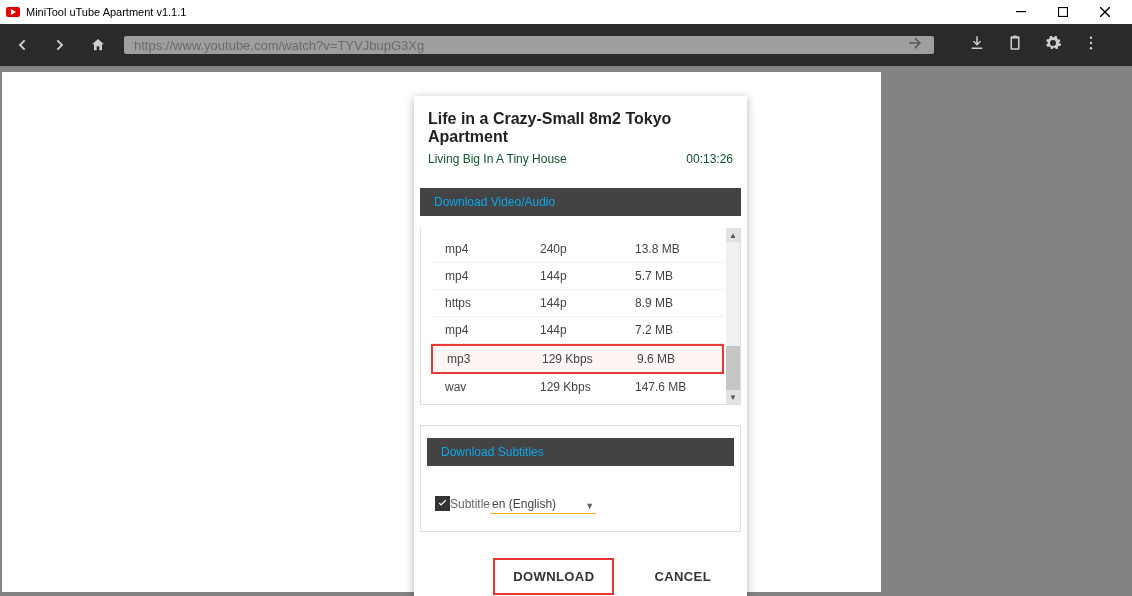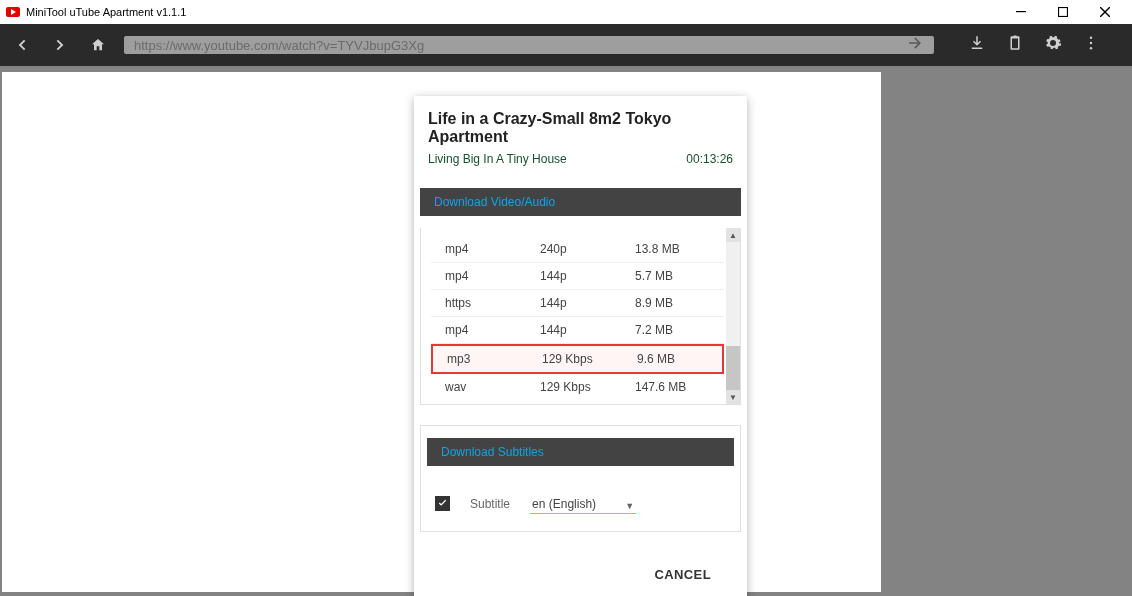--- a/index.html
+++ b/index.html
@@ -44,21 +44,21 @@
   .scroll-thumb { position: absolute; right: 0; top: 118px; width: 14px; height: 52px; background: #c6c6c6; }
 
   .row { display: flex; padding: 6px 14px; font-size: 12px; color: #444; border-bottom: 1px solid #eee; margin: 0 16px 0 10px; cursor: pointer; }
   .row:last-child { border-bottom: none; }
   .row .c1 { width: 95px; }
   .row .c2 { width: 95px; }
   .row .c3 { flex: 1; }
   .row.selected { border: 2px solid #e53935; background: #fff5f5; margin-right: 16px; }
 
   .subtitle-box { margin: 20px 6px 0; border: 1px solid #e0e0e0; }
-  .subtitle-body { padding: 18px 14px 20px; display: flex; align-items: center; gap: 20px; font-size: 12px; color: #666; }
+  .subtitle-body { padding: 18px 14px 20px; display: flex; align-items: center; gap: 0; font-size: 12px; color: #666; }
   .chk { width: 15px; height: 15px; background: #333; display: inline-flex; align-items: center; justify-content: center; cursor: pointer; }
   .chk svg { width: 11px; height: 11px; fill: #fff; }
   .lang-select { border: none; border-bottom: 1px solid #eab308; padding: 2px 40px 2px 2px; font-size: 12px; color: #444; background: transparent; cursor: pointer; position: relative; }
   .lang-wrap { position: relative; display: inline-block; }
   .lang-wrap .dd { position: absolute; right: 2px; top: 4px; font-size: 9px; color: #666; pointer-events: none; }
 
   .dialog-actions { display: flex; justify-content: flex-end; gap: 22px; padding: 26px 18px 4px; }
   .btn { font-size: 13px; font-weight: 600; padding: 9px 18px; cursor: pointer; border: none; background: transparent; color: #333; letter-spacing: 0.4px; }
   .btn.primary { border: 2px solid #e53935; }
 </style>
@@ -197,16 +197,17 @@
         </span>
         <span>Subtitle</span>
         <span class="lang-wrap">
           <span class="lang-select">en (English)</span>
           <span class="dd">▼</span>
         </span>
       </div>
     </div>
 
     <div class="dialog-actions">
+      <button class="btn primary">DOWNLOAD</button>
       <button class="btn">CANCEL</button>
     </div>
   </div>
 </div>
 
 </body></html>

